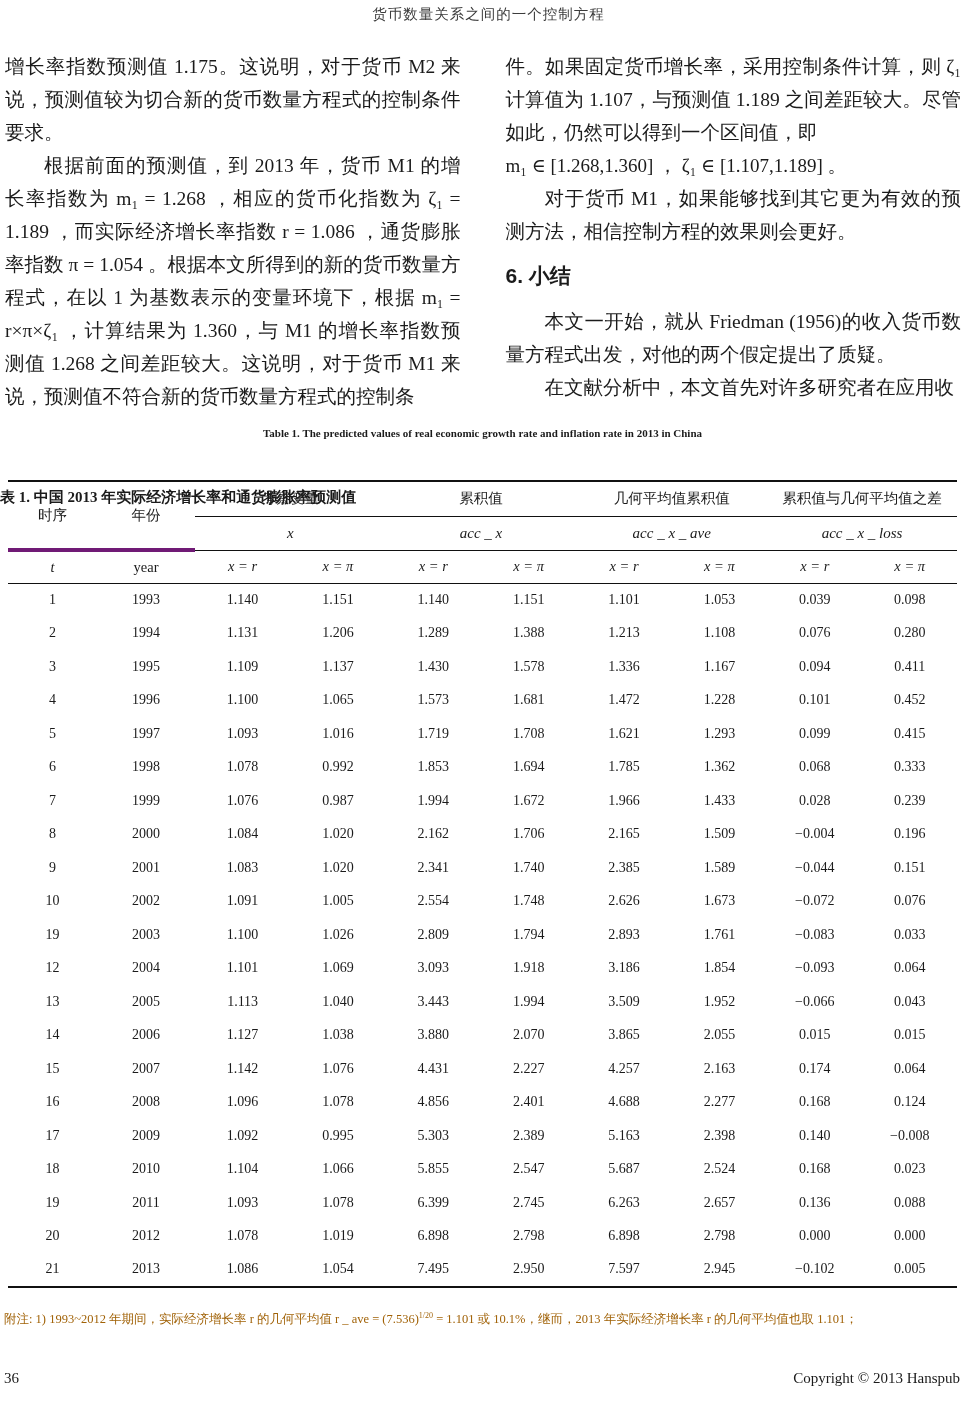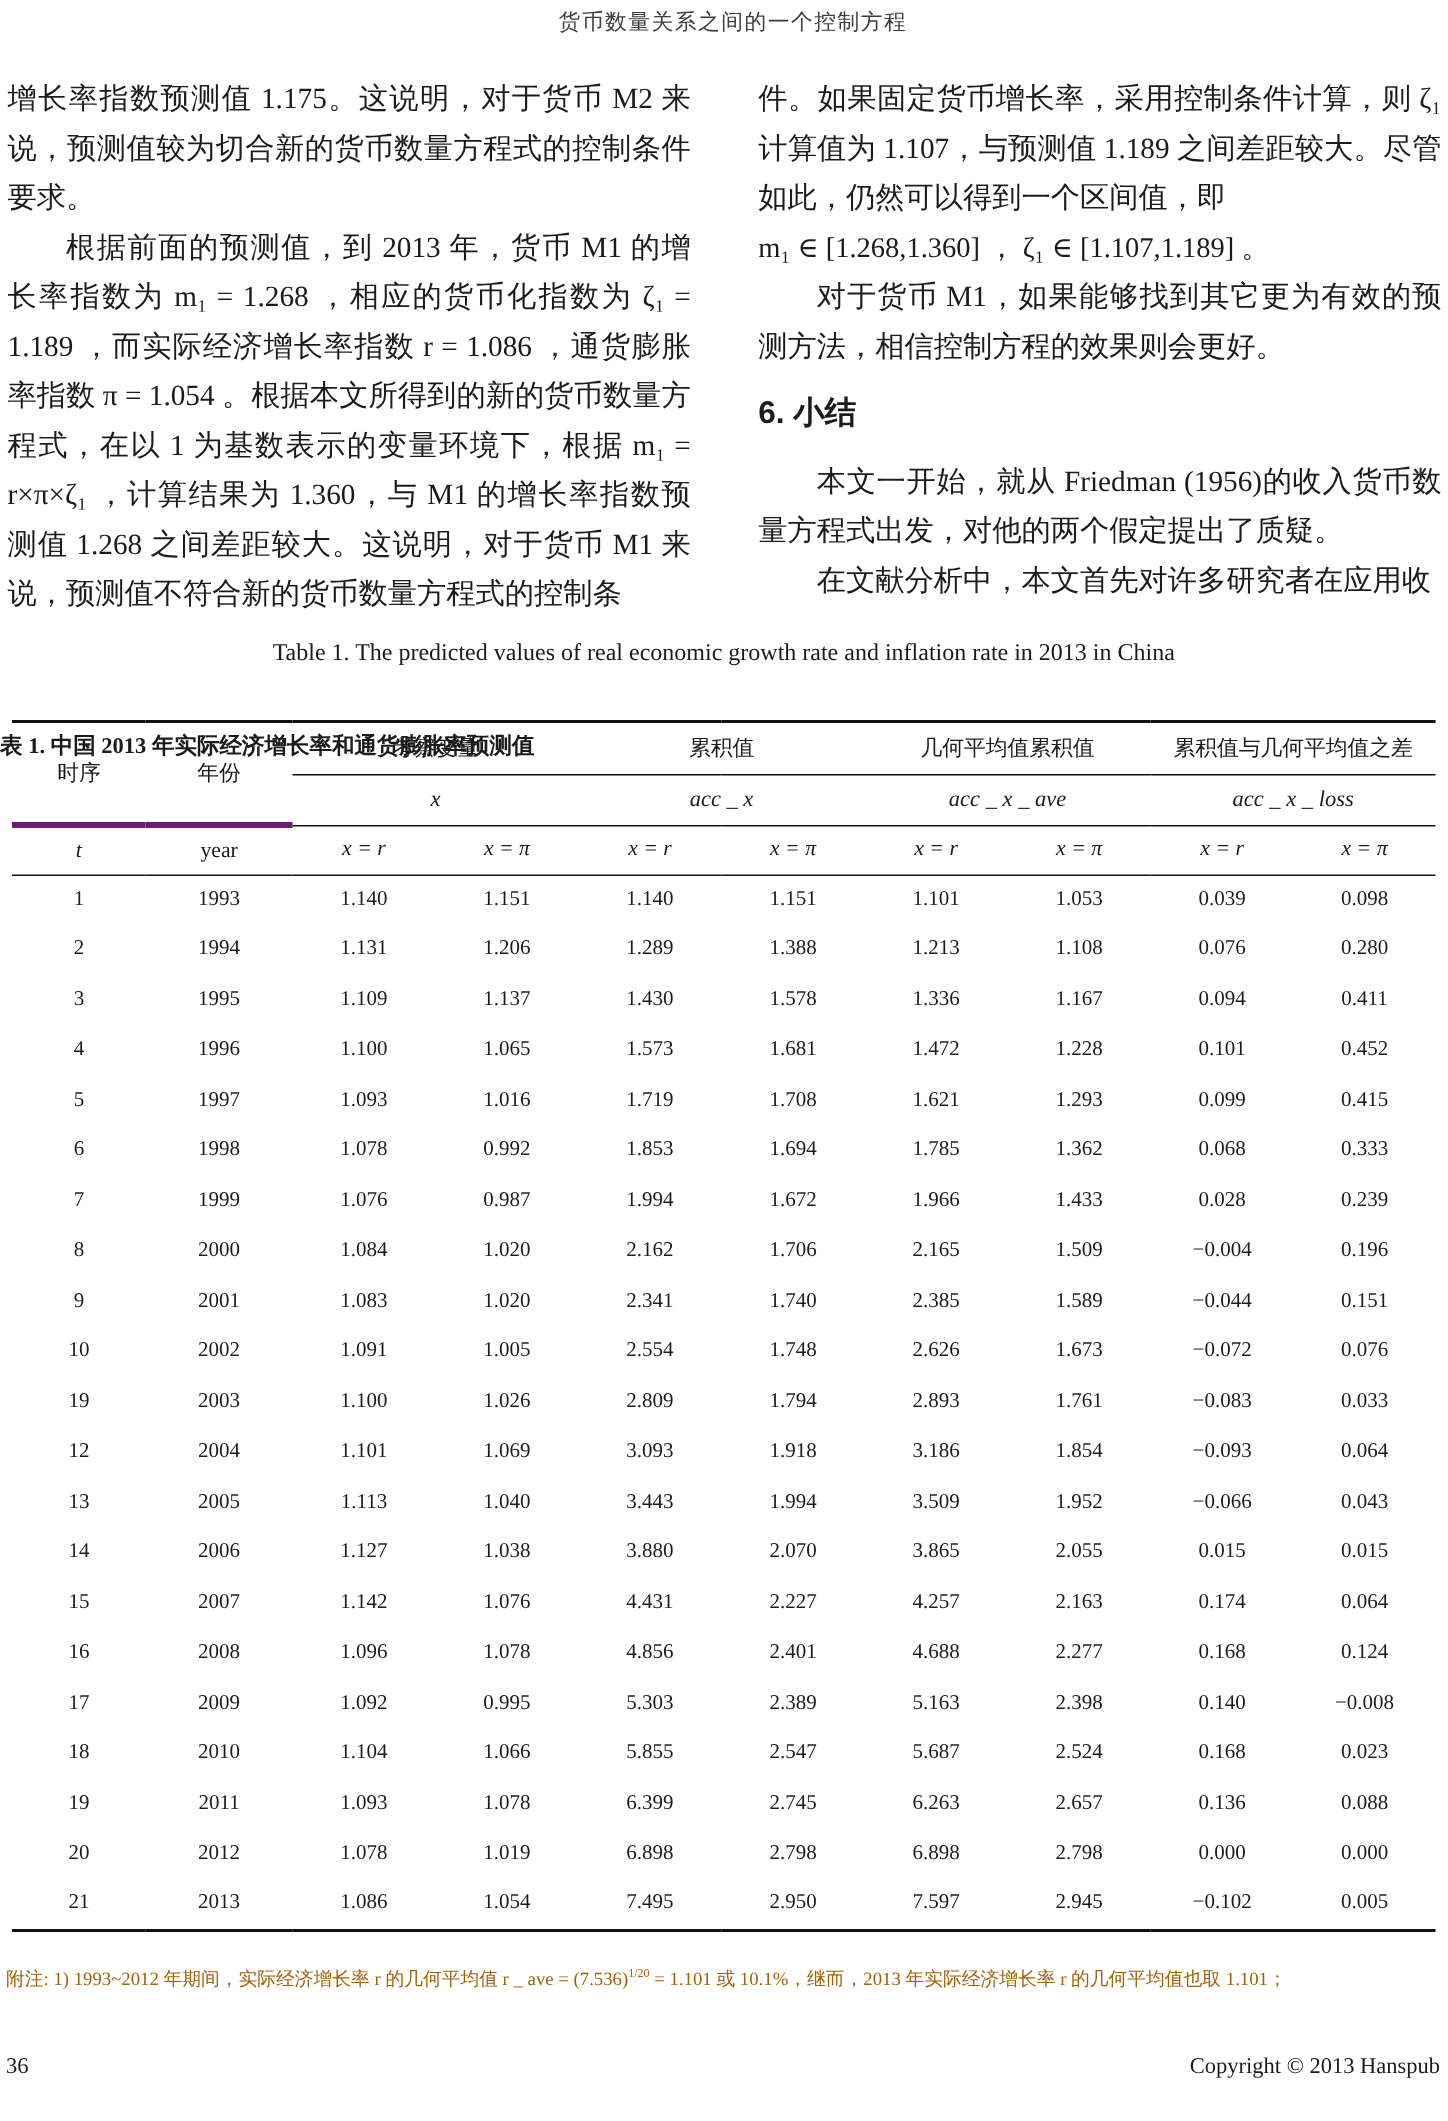--- a/index.html
+++ b/index.html
@@ -41,22 +41,22 @@
     font-size: 21px;
     font-weight: bold;
     margin: 11px 0 13px 0;
     text-align: left;
     font-family: Liberation Sans, sans-serif;
   }
   .caption-en {
     position: absolute;
     top: 427px; left: 0; right: 0;
     text-align: center;
-    font-weight: normal;
-    font-size: 16px;
+    font-weight: bold;
+    font-size: 11px;
   }
   .caption-zh {
     position: absolute;
     top: 448px; left: 0; right: 0;
     text-align: left;
     font-weight: bold;
     font-size: 15px;
     margin-top: 40px;
   }
   .data-table {

